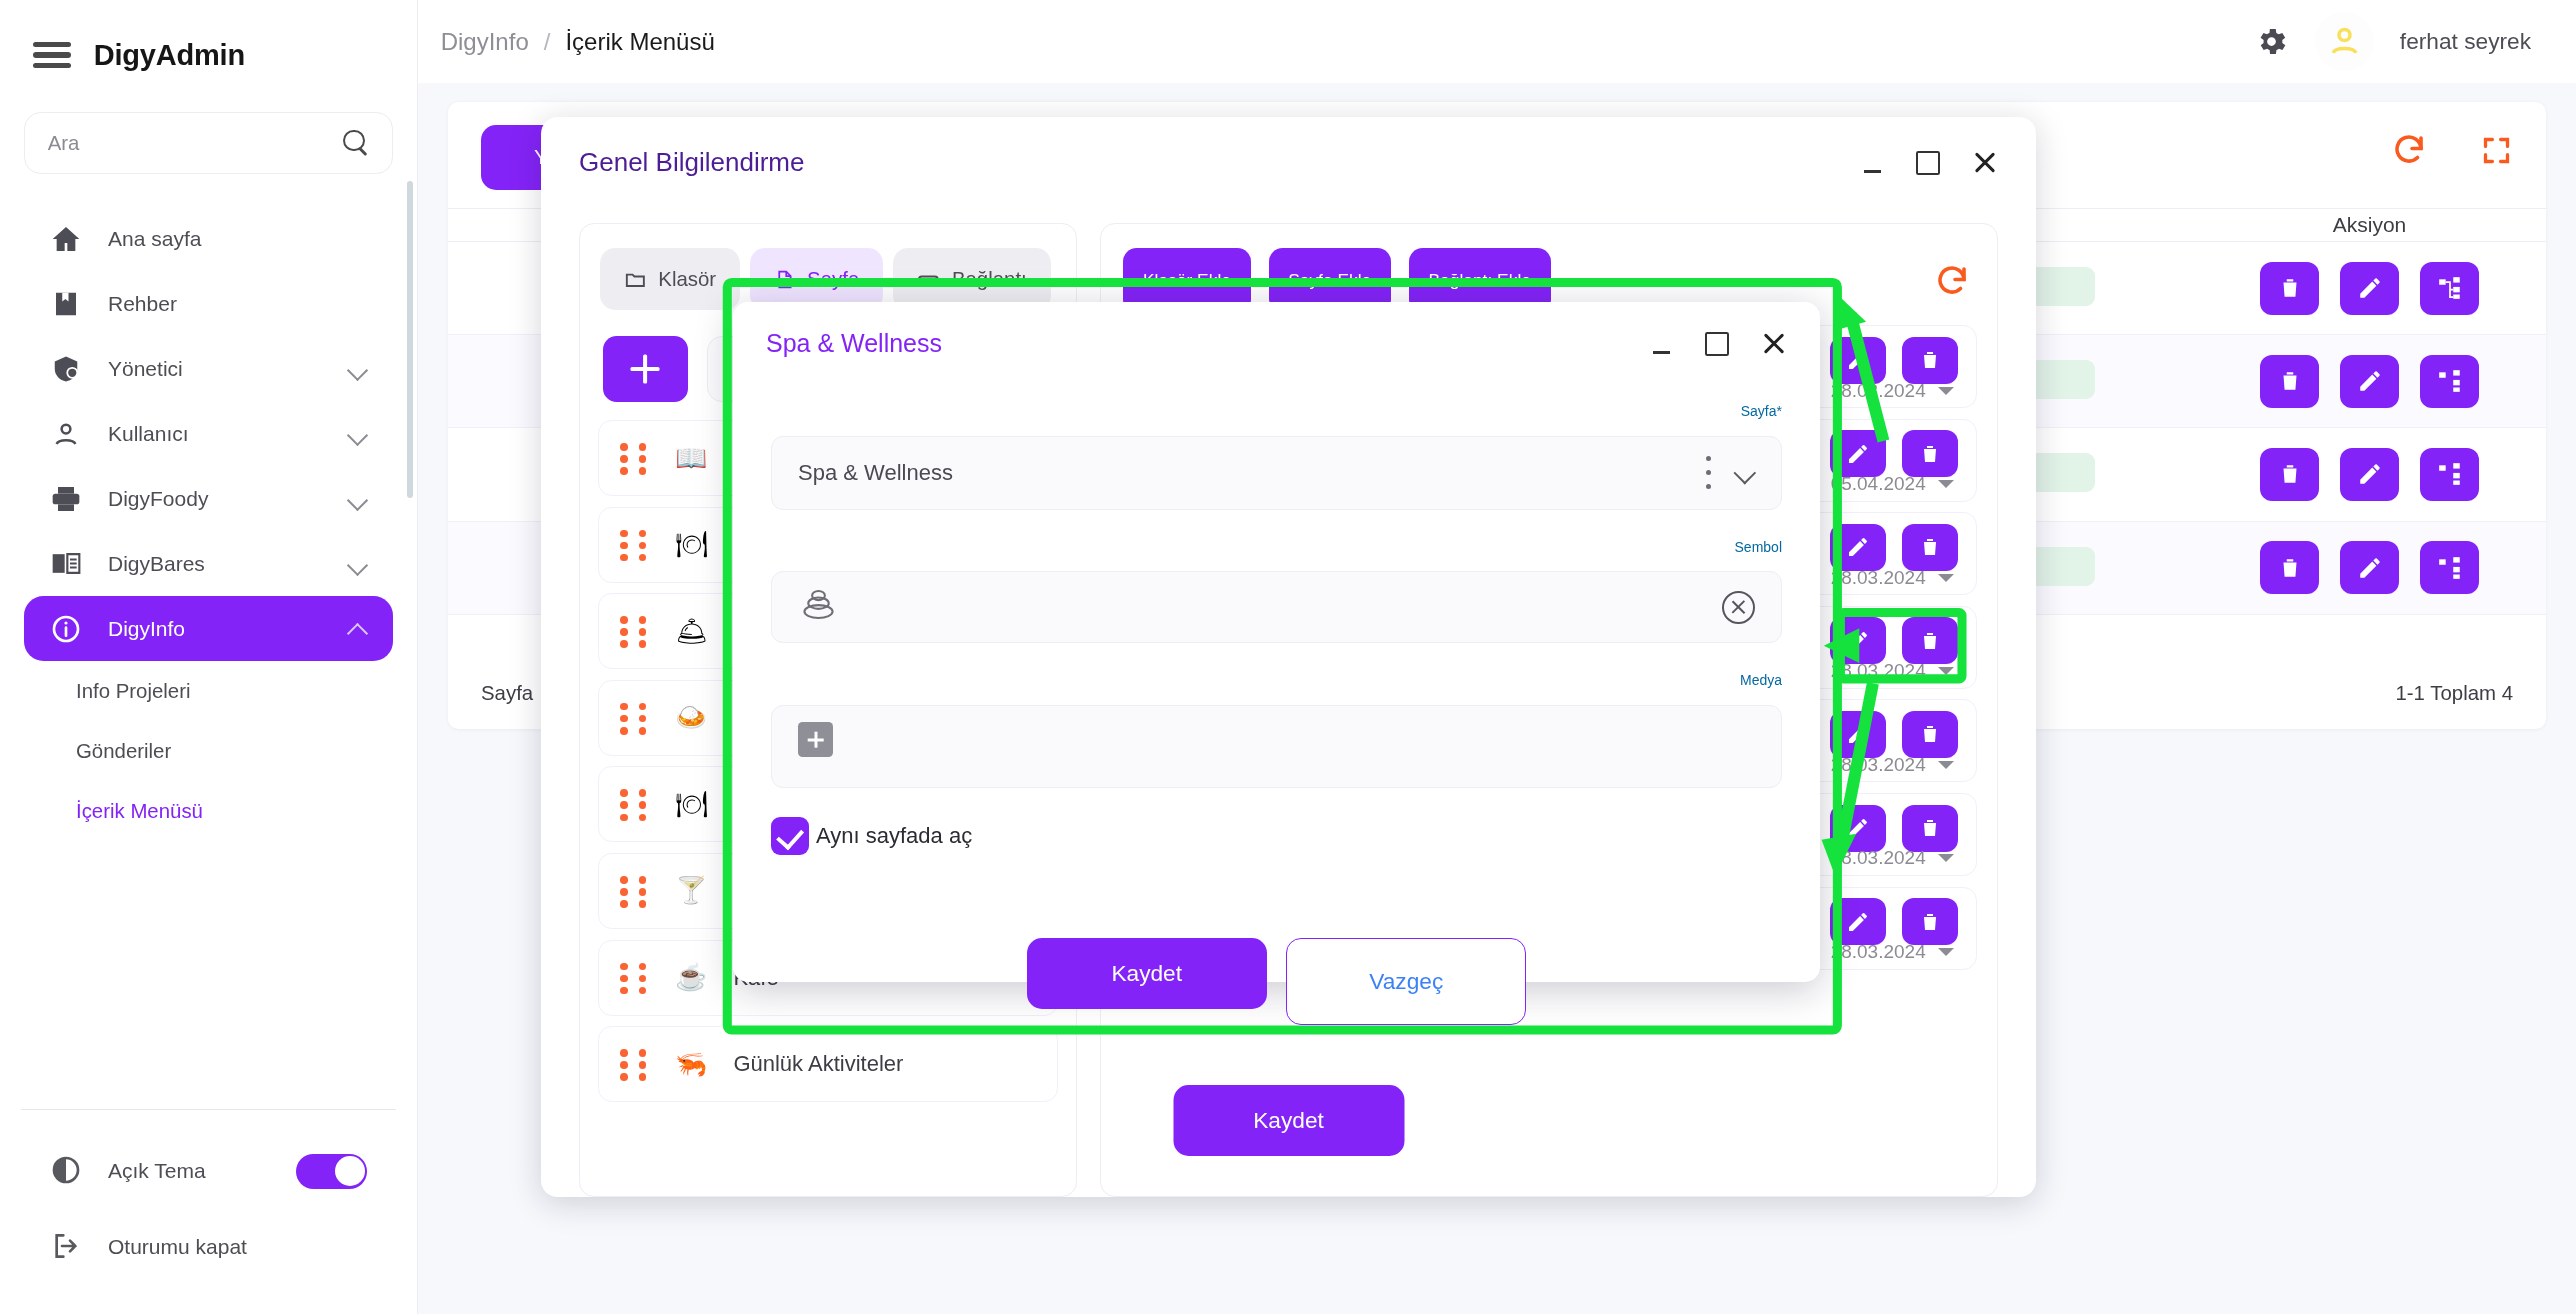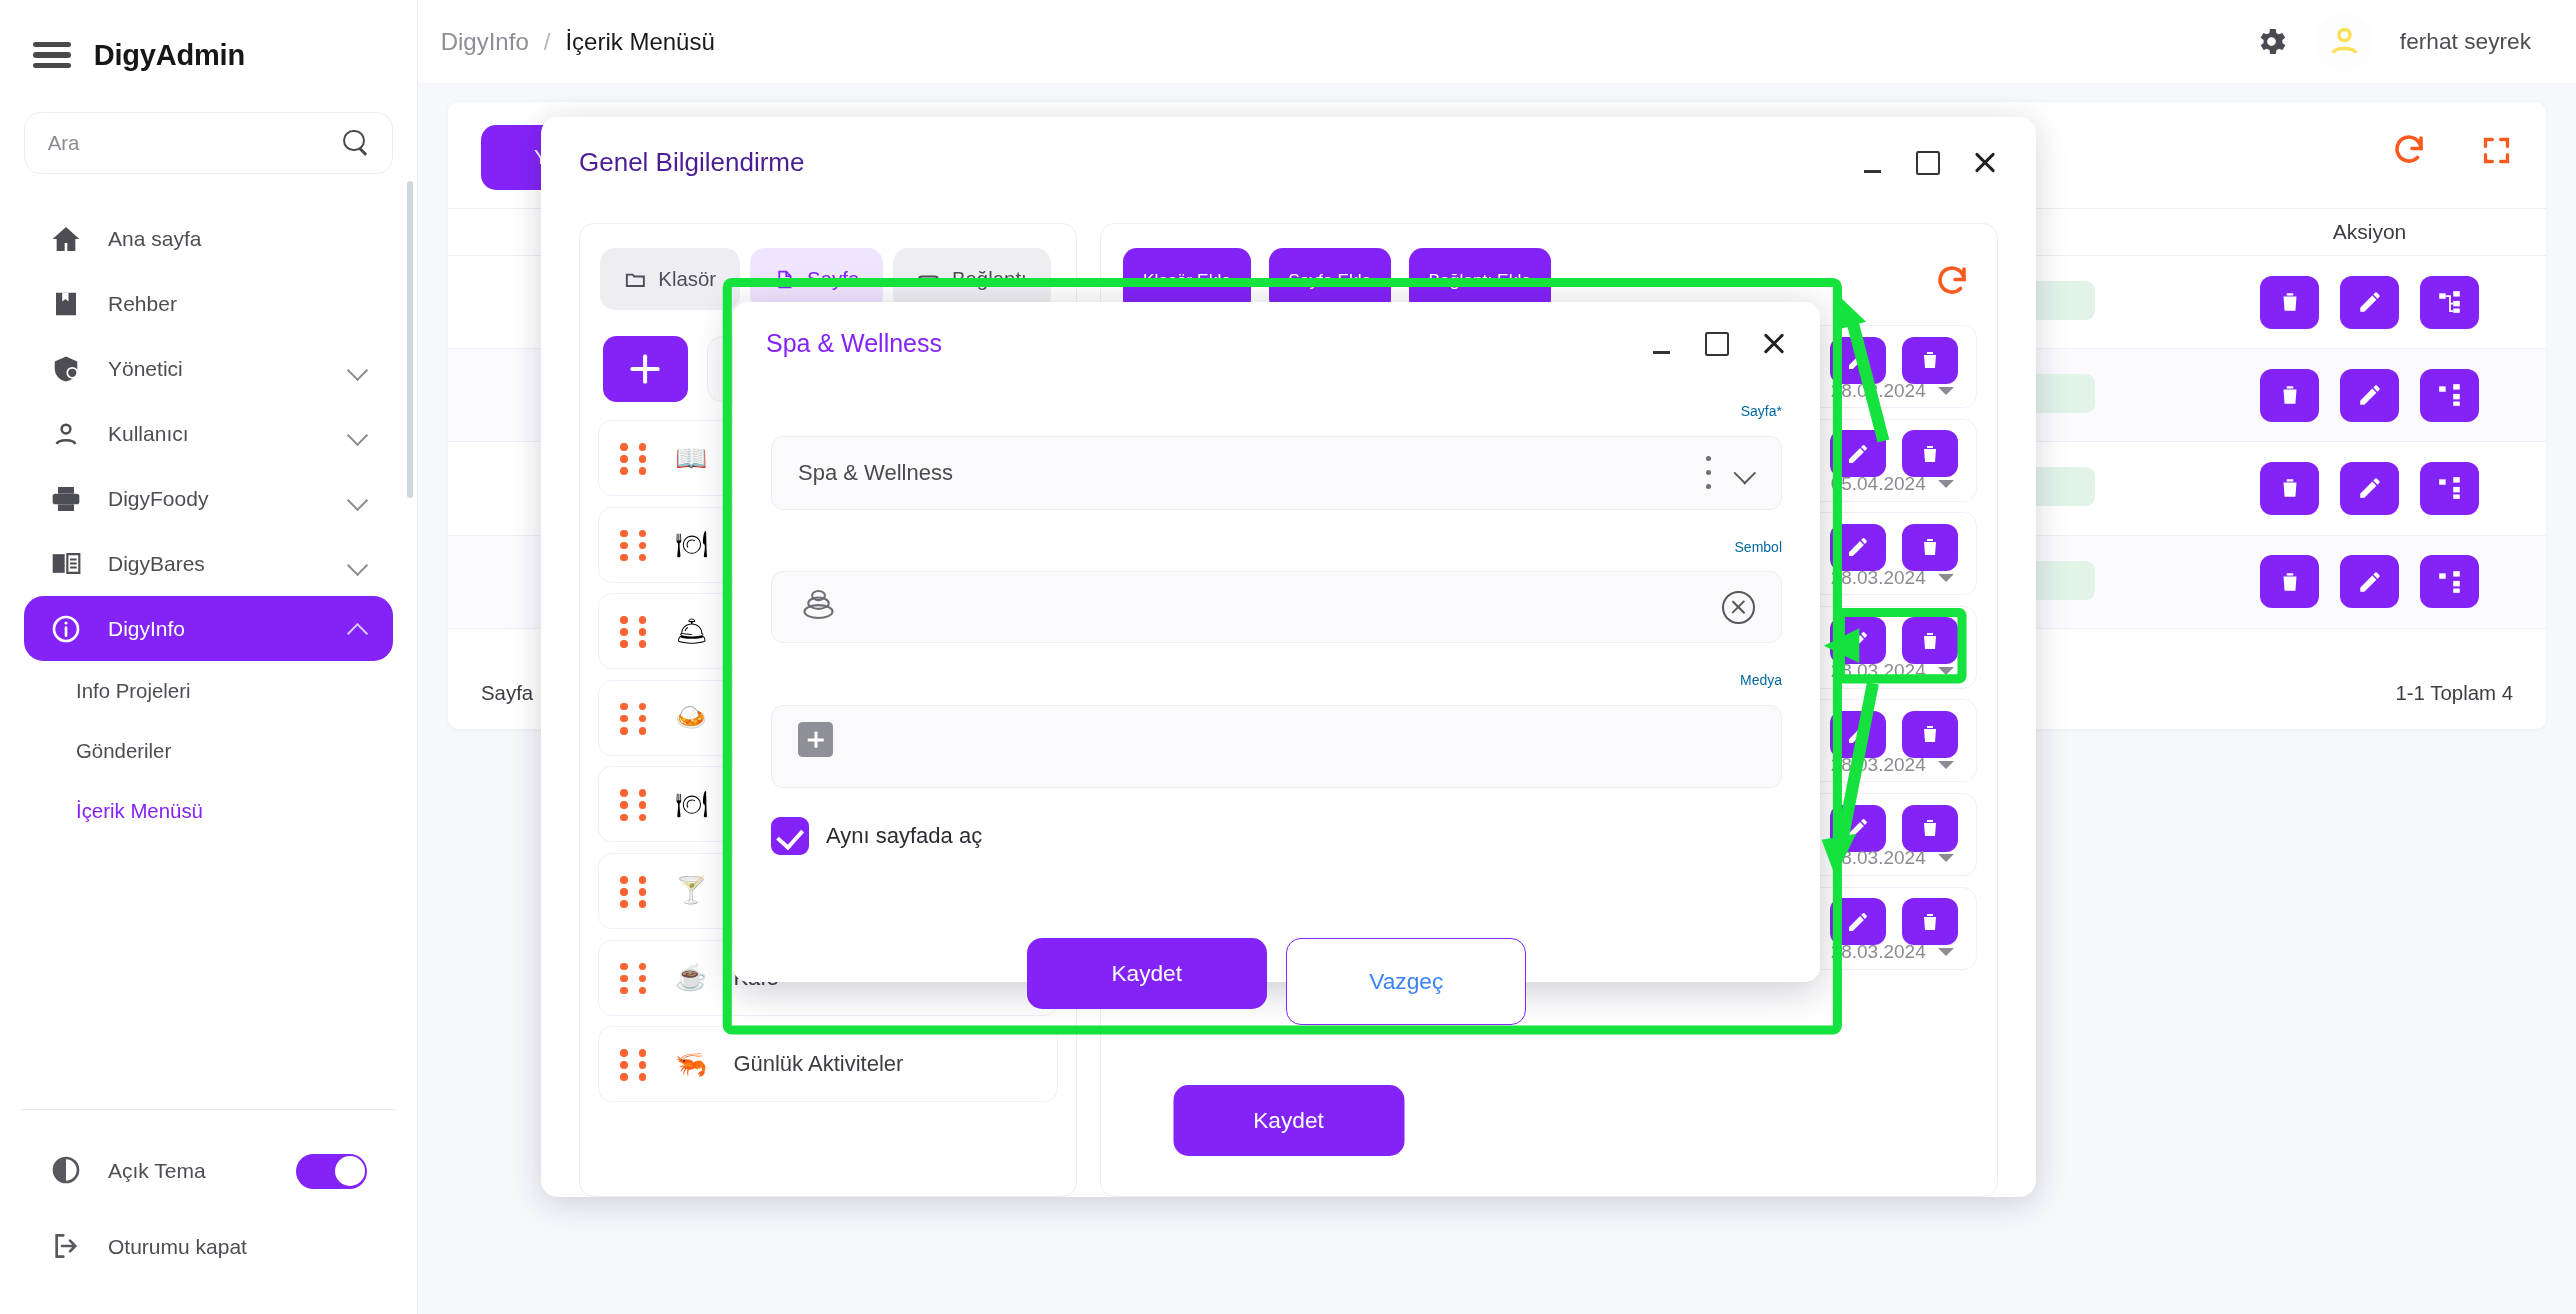--- a/index.html
+++ b/index.html
@@ -86,21 +86,21 @@
   .refresh-ic { width:36px;height:36px; cursor:pointer; }
   .expand-ic { width:33px;height:33px; cursor:pointer; }
   .newbtn {
     position:absolute; left:33px; top:22.7px; height:65px; min-width:166px; padding:0 27px;
     background:#8423f7; color:#fff; border:none; border-radius:15px; font-size:21px;
     font-family:"Liberation Sans", sans-serif; cursor:pointer;
     display:flex; align-items:center; justify-content:center; overflow:hidden; white-space:nowrap;
   }
   table.tbl { position:absolute; left:0; right:0; top:106px; width:100%; border-collapse:collapse; }
   table.tbl th {
-    font-size:21px; font-weight:400; color:#3d3d45; padding:11px 0; text-align:center;
+    font-size:21px; font-weight:400; color:#3d3d45; padding:4px 0; text-align:center;
     border-top:0.8px solid #eceef4; border-bottom:0.8px solid #eceef4;
   }
   table.tbl td { padding:19.6px 0; text-align:center; border-bottom:0.8px solid #f0f1f6; }
   table.tbl tr:nth-child(even) td { background:#fbfaff; }
   .idcell { font-size:22.7px; font-weight:700; color:#1b1b1b; }
   .pill { display:inline-block; width:128px; height:39px; border-radius:9px; background:#e2f3e8; }
   .act-group { display:flex; gap:21px; justify-content:center; }
   .act-btn { width:59px;height:53px;border-radius:12px;background:#8423f7;display:flex;align-items:center;justify-content:center;cursor:pointer; }
   .pager { position:absolute; left:33px; bottom:24px; font-size:20.4px; color:#3d3d45; white-space:nowrap; }
   .pager-r { position:absolute; right:33px; bottom:24px; font-size:20.4px; color:#3d3d45; }
@@ -195,21 +195,21 @@
   .dchev::before{content:"";position:absolute;left:3px;top:3px;width:13.6px;height:13.6px;border-right:2.3px solid #5a5a62;border-bottom:2.3px solid #5a5a62;transform:rotate(45deg);}
   .sym-box { height:72px; }
   .clear-ic { width:33px;height:33px;border:2.3px solid #56565e;border-radius:50%;position:relative;cursor:pointer;}
   .clear-ic::before,.clear-ic::after{content:"";position:absolute;left:6px;top:13px;width:16.6px;height:2.3px;background:#56565e;}
   .clear-ic::before{transform:rotate(45deg);} .clear-ic::after{transform:rotate(-45deg);}
   .media-box { height:83px; align-items:flex-start; padding-top:16.6px; }
   .media-add { width:35px;height:35px;background:#8f8f97;border-radius:4.5px;position:relative;cursor:pointer;}
   .media-add::before,.media-add::after{content:"";position:absolute;background:#fff;}
   .media-add::before{left:50%;top:50%;transform:translate(-50%,-50%);width:16.6px;height:3px;}
   .media-add::after{left:50%;top:50%;transform:translate(-50%,-50%);width:3px;height:16.6px;}
-  .chk-row { display:flex; align-items:center; gap:17px; margin-top:22.7px; cursor:pointer; }
+  .chk-row { display:flex; align-items:center; gap:7px; margin-top:22.7px; cursor:pointer; }
   .chk { width:38px;height:38px;border-radius:9px;background:#8423f7;position:relative;flex:0 0 38px;}
   .chk::after{content:"";position:absolute;left:10.6px;top:6.8px;width:12px;height:20.4px;border-right:4.5px solid #fff;border-bottom:4.5px solid #fff;transform:rotate(42deg);}
   .chk-lbl { font-size:22px; color:#2b2b33; }
   .mi-actions { display:flex; gap:19.6px; justify-content:center; margin-top:83px; }
   .btn-save { width:240px;height:71px;background:#8423f7;border:none;border-radius:15px;color:#fff;font-size:22.7px;cursor:pointer;font-family:"Liberation Sans", sans-serif;}
   .btn-cancel { width:240px;height:87px;background:#fff;border:1.1px solid #8423f7;border-radius:15px;color:#3b82f6;font-size:22.7px;cursor:pointer;font-family:"Liberation Sans", sans-serif;}
 
   
   .anno { position:absolute; left:0; top:0; width:2576px; height:1314px; pointer-events:none; z-index:60; }
 </style>

